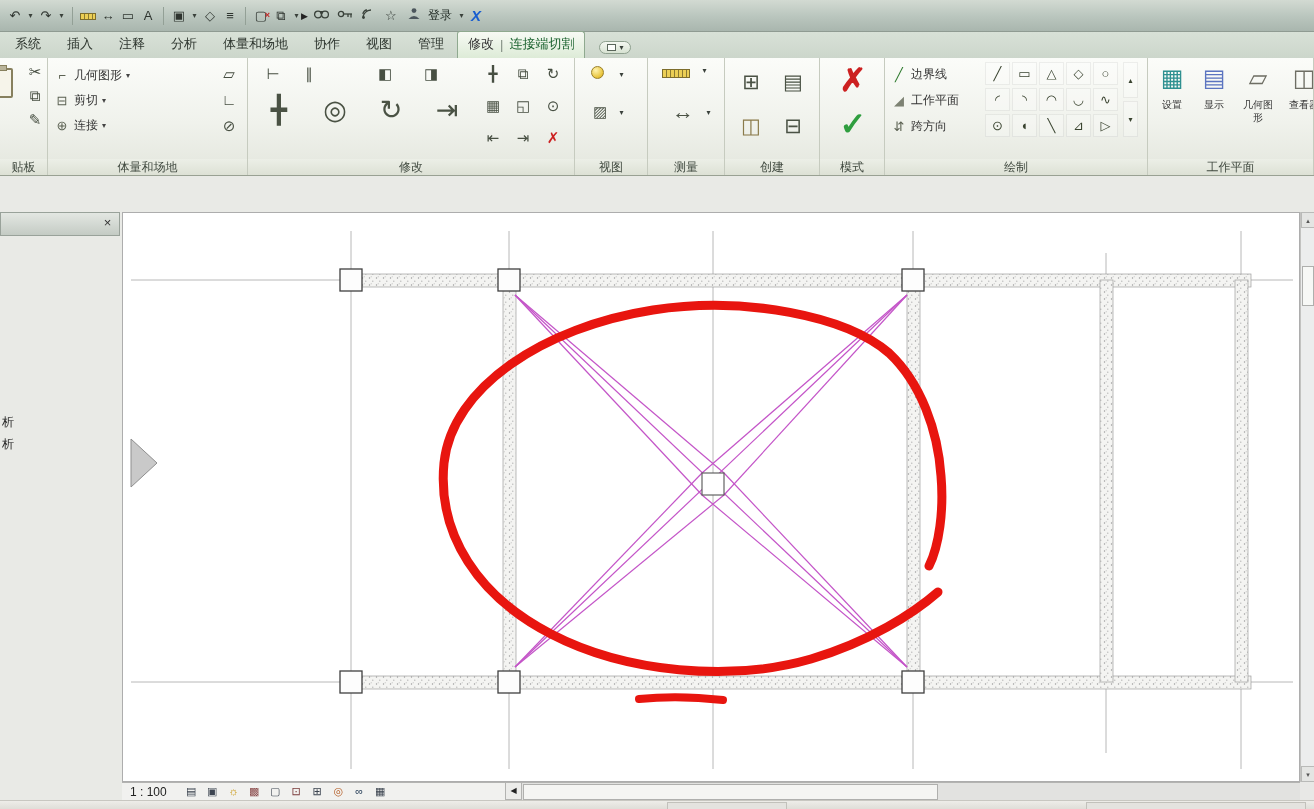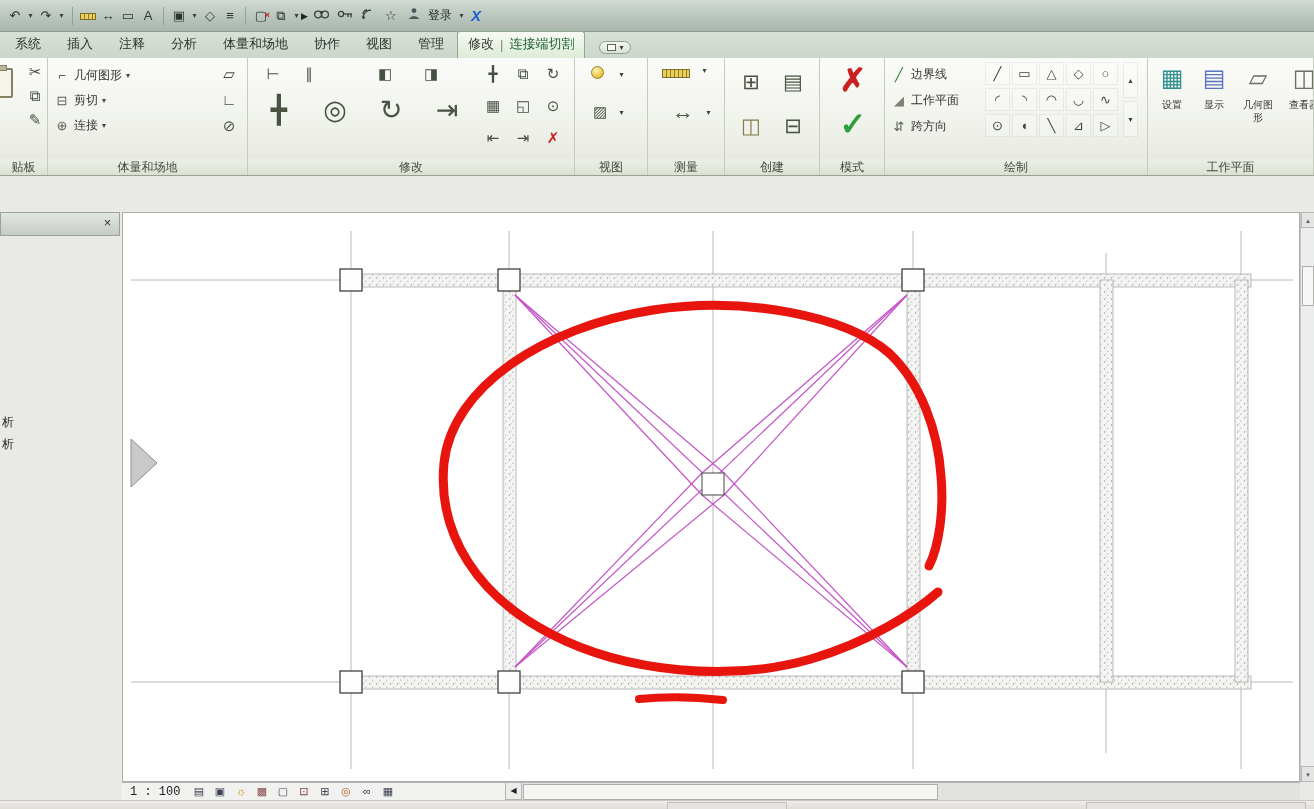--- a/index.html
+++ b/index.html
@@ -88,21 +88,21 @@
 
   
   .vscroll { position:absolute; left:1300px; top:212px; width:14px; height:570px;
     background:#eceded; border-left:1px solid #c2c2c0; }
   .vs-btn { position:absolute; left:0; width:14px; height:16px; background:#e4e5e3;
     border:1px solid #b9bab8; font-size:7px; text-align:center; line-height:15px; color:#555; }
   .vs-thumb { position:absolute; left:1px; top:54px; width:12px; height:40px;
     background:#f7f8f6; border:1px solid #aeafad; }
   .viewbar { position:absolute; left:122px; top:782px; width:383px; height:18px;
     background:#f1f1ef; border-top:1px solid #b3b3b1; display:flex; align-items:center; gap:4px; padding:0 8px; }
-  .vbscale { font-size:12px; color:#222; margin-right:6px;font-family:Liberation Mono, monospace; }
+  .vbscale { font-size:12px; color:#222; margin-right:12px; }
   .vbicon { width:17px; height:15px; line-height:15px; font-size:11px; text-align:center; color:#3c4450; }
   .hleft { position:absolute; left:505px; top:782px; width:17px; height:18px; background:#ececea;
     border:1px solid #b3b3b1; font-size:8px; text-align:center; line-height:16px; color:#222; }
   .htrack { position:absolute; left:522px; top:782px; width:778px; height:18px;
     background:#e2e2e0; border-top:1px solid #b3b3b1; }
   .hthumb { position:absolute; left:1px; top:1px; width:415px; height:16px;
     background:#f5f5f3; border:1px solid #b0b0ae; }
   .corner { position:absolute; left:1300px; top:782px; width:14px; height:18px; background:#e8e8e6; }
   .statusbar { position:absolute; left:0; top:800px; width:1314px; height:9px;
     background:linear-gradient(#eeede9,#dfdeD8); border-top:1px solid #c8c7c1; }

